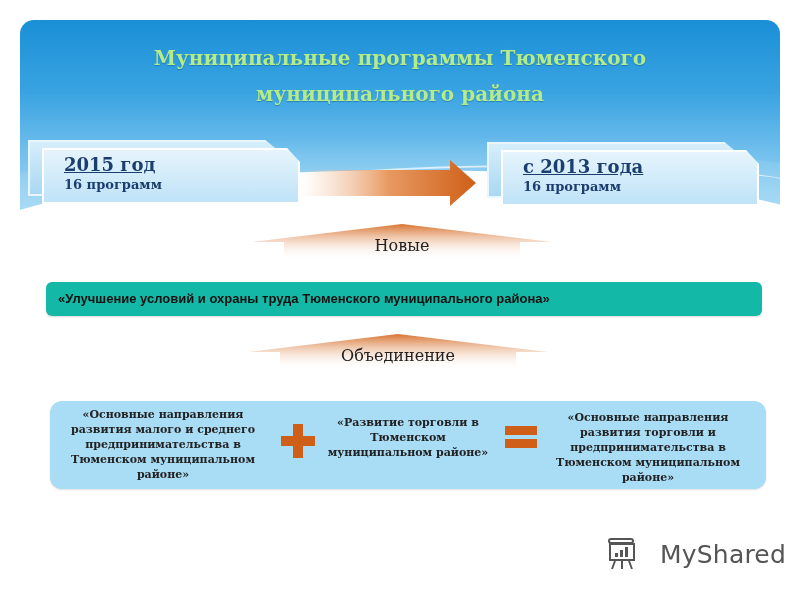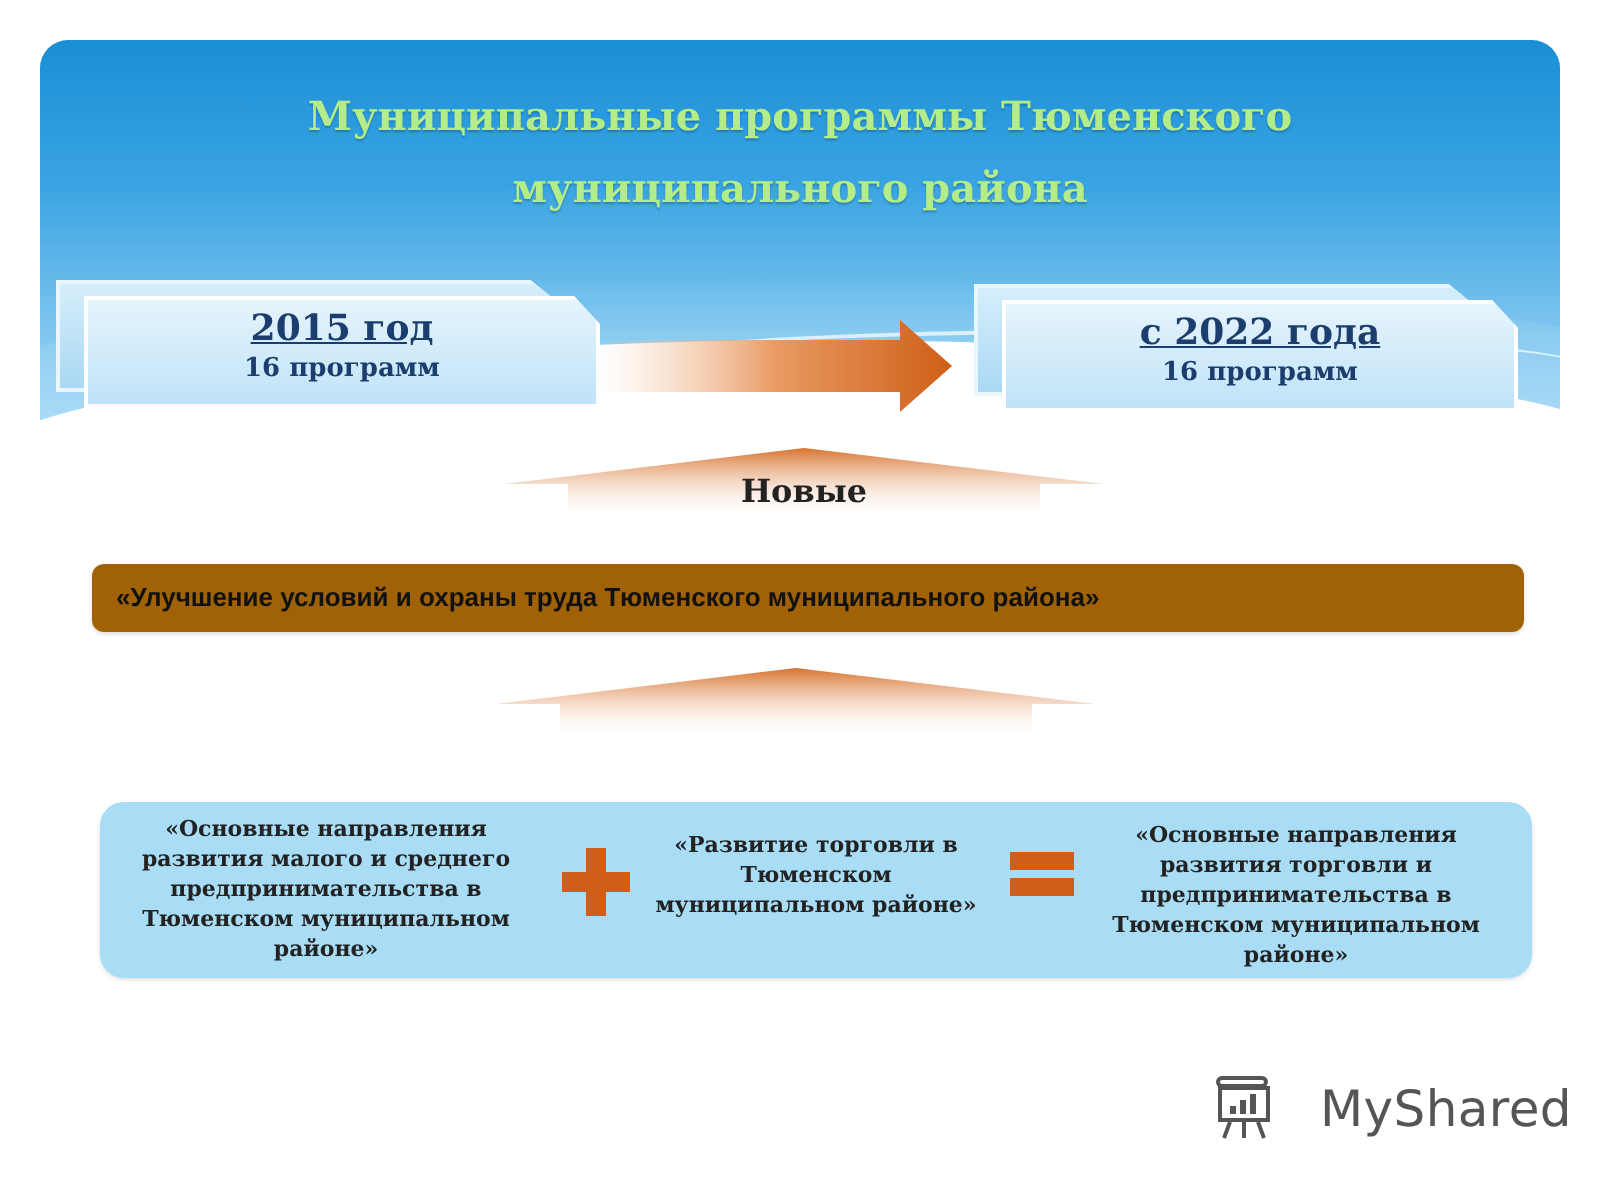--- a/index.html
+++ b/index.html
@@ -18,27 +18,27 @@
        font-family:"DejaVu Serif","Liberation Serif",serif;font-weight:bold;font-size:20px;line-height:36px;
        text-shadow:0 1px 1px rgba(0,60,100,0.35);}
   .year-box{position:absolute;height:56px;}
   .year-back{position:absolute;left:0;top:0;right:14px;height:52px;
        background:linear-gradient(180deg,#d6eefb,#a9d8f3);border:2px solid #eaf6fd;
        clip-path:polygon(0 0,92% 0,100% 30%,100% 100%,0 100%);}
   .year-front{position:absolute;left:14px;top:8px;right:0;height:52px;
        background:linear-gradient(180deg,#e6f4fc,#bfe3f8);border:2px solid #ffffff;
        box-shadow:2px 3px 3px rgba(0,0,0,0.35);
        clip-path:polygon(0 0,95% 0,100% 25%,100% 100%,0 100%);
-       text-align:center;}
+       padding-left:20px;}
   .year-title{display:block;font-weight:bold;font-size:18px;color:#1b3e6e;text-decoration:underline;margin-top:4px;line-height:22px;}
   .year-sub{display:block;font-weight:bold;font-size:13px;color:#1b3e6e;line-height:18px;}
   .big-arrow{position:absolute;left:300px;top:160px;width:176px;height:46px;}
   .up-arrow{position:absolute;width:300px;height:36px;}
-  .up-arrow .label{position:absolute;left:0;right:0;top:12px;text-align:center;font-weight:bold;font-size:16px;color:#222;}
-  .bar-new{position:absolute;left:46px;top:282px;width:716px;height:34px;background:#a16207;border-radius:6px;
+  .up-arrow .label{position:absolute;left:0;right:0;top:12px;text-align:center;font-weight:normal;font-size:16px;color:#222;}
+  .bar-new{position:absolute;left:46px;top:282px;width:716px;height:34px;background:#14b8a6;border-radius:6px;
        box-shadow:0 1px 2px rgba(0,0,0,0.15);text-align:center;}
   .bar-new span{position:absolute;left:12px;top:9px;font-family:"Liberation Sans","DejaVu Sans",sans-serif;font-weight:bold;font-size:13px;color:#111;}
   .merge-panel{position:absolute;left:50px;top:401px;width:716px;height:88px;background:#a9dcf5;border-radius:12px;
        box-shadow:0 1px 2px rgba(0,0,0,0.12);}
   .merge-text{position:absolute;text-align:center;font-size:11px;line-height:15px;color:#222;font-weight:bold;
        font-family:"DejaVu Serif","Liberation Serif",serif;}
   .plus{position:absolute;left:281px;top:424px;width:34px;height:34px;}
   .plus:before{content:"";position:absolute;left:12px;top:0;width:10px;height:34px;background:#cf5f18;}
   .plus:after{content:"";position:absolute;left:0;top:12px;width:34px;height:10px;background:#cf5f18;}
   .equals{position:absolute;left:505px;top:426px;width:32px;height:22px;}
@@ -75,21 +75,21 @@
       <stop offset="0.5" stop-color="#e89a62"></stop>
       <stop offset="1" stop-color="#cf5f18"></stop>
     </linearGradient>
   </defs>
   <polygon points="0,10 150,10 150,0 176,23 150,46 150,36 0,36" fill="url(#ga)"></polygon>
 </svg>
 
 <div class="year-box" style="left:487px;top:142px;width:272px;">
   <div class="year-back"></div>
   <div class="year-front">
-    <span class="year-title">с 2022 года</span>
+    <span class="year-title">с 2013 года</span>
     <span class="year-sub">16 программ</span>
   </div>
 </div>
 
 <div class="up-arrow" style="left:252px;top:224px;">
   <svg width="300" height="36" viewBox="0 0 300 36" style="position:absolute;left:0;top:0;">
     <defs>
       <linearGradient id="gu1" x1="0" x2="0" y1="0" y2="1">
         <stop offset="0" stop-color="#d8732f"></stop>
         <stop offset="1" stop-color="#ffffff" stop-opacity="0"></stop>
@@ -107,20 +107,21 @@
 <div class="up-arrow" style="left:248px;top:334px;">
   <svg width="300" height="36" viewBox="0 0 300 36" style="position:absolute;left:0;top:0;">
     <defs>
       <linearGradient id="gu2" x1="0" x2="0" y1="0" y2="1">
         <stop offset="0" stop-color="#d8732f"></stop>
         <stop offset="1" stop-color="#ffffff" stop-opacity="0"></stop>
       </linearGradient>
     </defs>
     <polygon points="150,0 300,18 268,18 268,36 32,36 32,18 0,18" fill="url(#gu2)"></polygon>
   </svg>
+  <div class="label">Объединение</div>
 </div>
 
 <div class="merge-panel"></div>
 
 <div class="merge-text" style="left:58px;top:407px;width:210px;">
   <div>«Основные направления</div>
   <div>развития малого и среднего</div>
   <div>предпринимательства в</div>
   <div>Тюменском муниципальном</div>
   <div>районе»</div>

